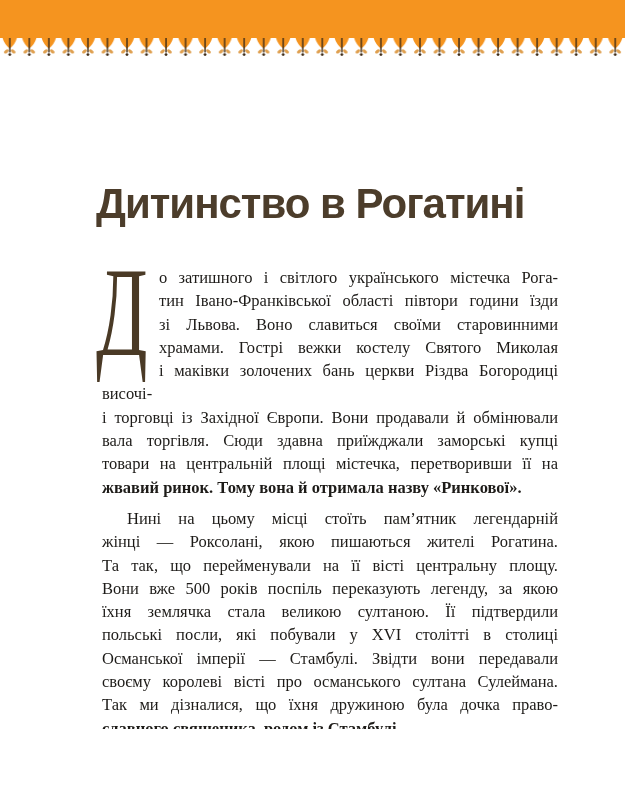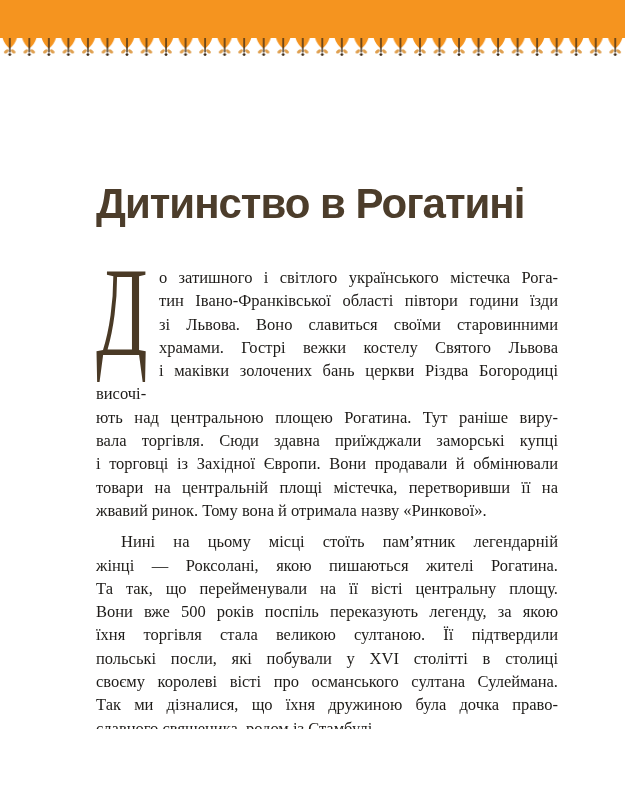--- a/index.html
+++ b/index.html
@@ -14,22 +14,22 @@
   .title {
     position:absolute; left:96px; top:183px;
     font-family:"Liberation Sans", sans-serif;
     font-weight:700; font-size:42px; line-height:1;
     letter-spacing:-1px;
   }
   .body {
     position:absolute; left:96px; top:266px; width:462px;
     font-size:16.5px; line-height:23.3px; color:#1d1b18;
   }
-  .line { text-align:justify; text-align-last:justify; }
-  .line.last { text-align-last:left; }
+  .line { text-align:justify; text-align-last:justify;margin-left:6px; }
+  .line.last { text-align-last:left;font-weight:bold; }
   .line.indent { text-indent:25px; }
   .dropcap { float:left; width:63px; height:94px; }
   .dropcap span {
     display:block; font-family:"Liberation Serif", serif;
     font-size:126px; line-height:94px;
     transform:scaleX(0.60); transform-origin:0 50%;
   }
   .p2 { margin-top:8px; }
   .pagenum {
     position:absolute; left:524px; top:757px; width:24px;
@@ -62,36 +62,36 @@
 
   <div class="body">
 
     <div class="para p1">
       <div class="dropcap">
         <span style="color: rgb(74, 58, 38);">Д</span>
       </div>
       <div class="line">о затишного і світлого українського містечка Рога-</div>
       <div class="line">тин Івано-Франківської області півтори години їзди</div>
       <div class="line">зі Львова. Воно славиться своїми старовинними</div>
-      <div class="line">храмами. Гострі вежки костелу Святого Львова</div>
+      <div class="line">храмами. Гострі вежки костелу Святого Миколая</div>
       <div class="line">і маківки золочених бань церкви Різдва Богородиці височі-</div>
-      <div class="line">ють над центральною площею Рогатина. Тут раніше виру-</div>
+      <div class="line">і торговці із Західної Європи. Вони продавали й обмінювали</div>
       <div class="line">вала торгівля. Сюди здавна приїжджали заморські купці</div>
-      <div class="line">і торговці із Західної Європи. Вони продавали й обмінювали</div>
       <div class="line">товари на центральній площі містечка, перетворивши її на</div>
       <div class="line last">жвавий ринок. Тому вона й отримала назву «Ринкової».</div>
     </div>
 
     <div class="para p2">
       <div class="line indent">Нині на цьому місці стоїть пам’ятник легендарній</div>
       <div class="line">жінці — Роксолані, якою пишаються жителі Рогатина.</div>
       <div class="line">Та так, що перейменували на її вісті центральну площу.</div>
       <div class="line">Вони вже 500 років поспіль переказують легенду, за якою</div>
-      <div class="line">їхня торгівля стала великою султаною. Її підтвердили</div>
+      <div class="line">їхня землячка стала великою султаною. Її підтвердили</div>
       <div class="line">польські посли, які побували у XVI столітті в столиці</div>
+      <div class="line">Османської імперії — Стамбулі. Звідти вони передавали</div>
       <div class="line">своєму королеві вісті про османського султана Сулеймана.</div>
       <div class="line">Так ми дізналися, що їхня дружиною була дочка право-</div>
       <div class="line last">славного священика, родом із Стамбулі.</div>
     </div>
 
   </div>
 
   <div class="pagenum" style="color: rgb(43, 43, 43);">9</div>
 
 </div>

